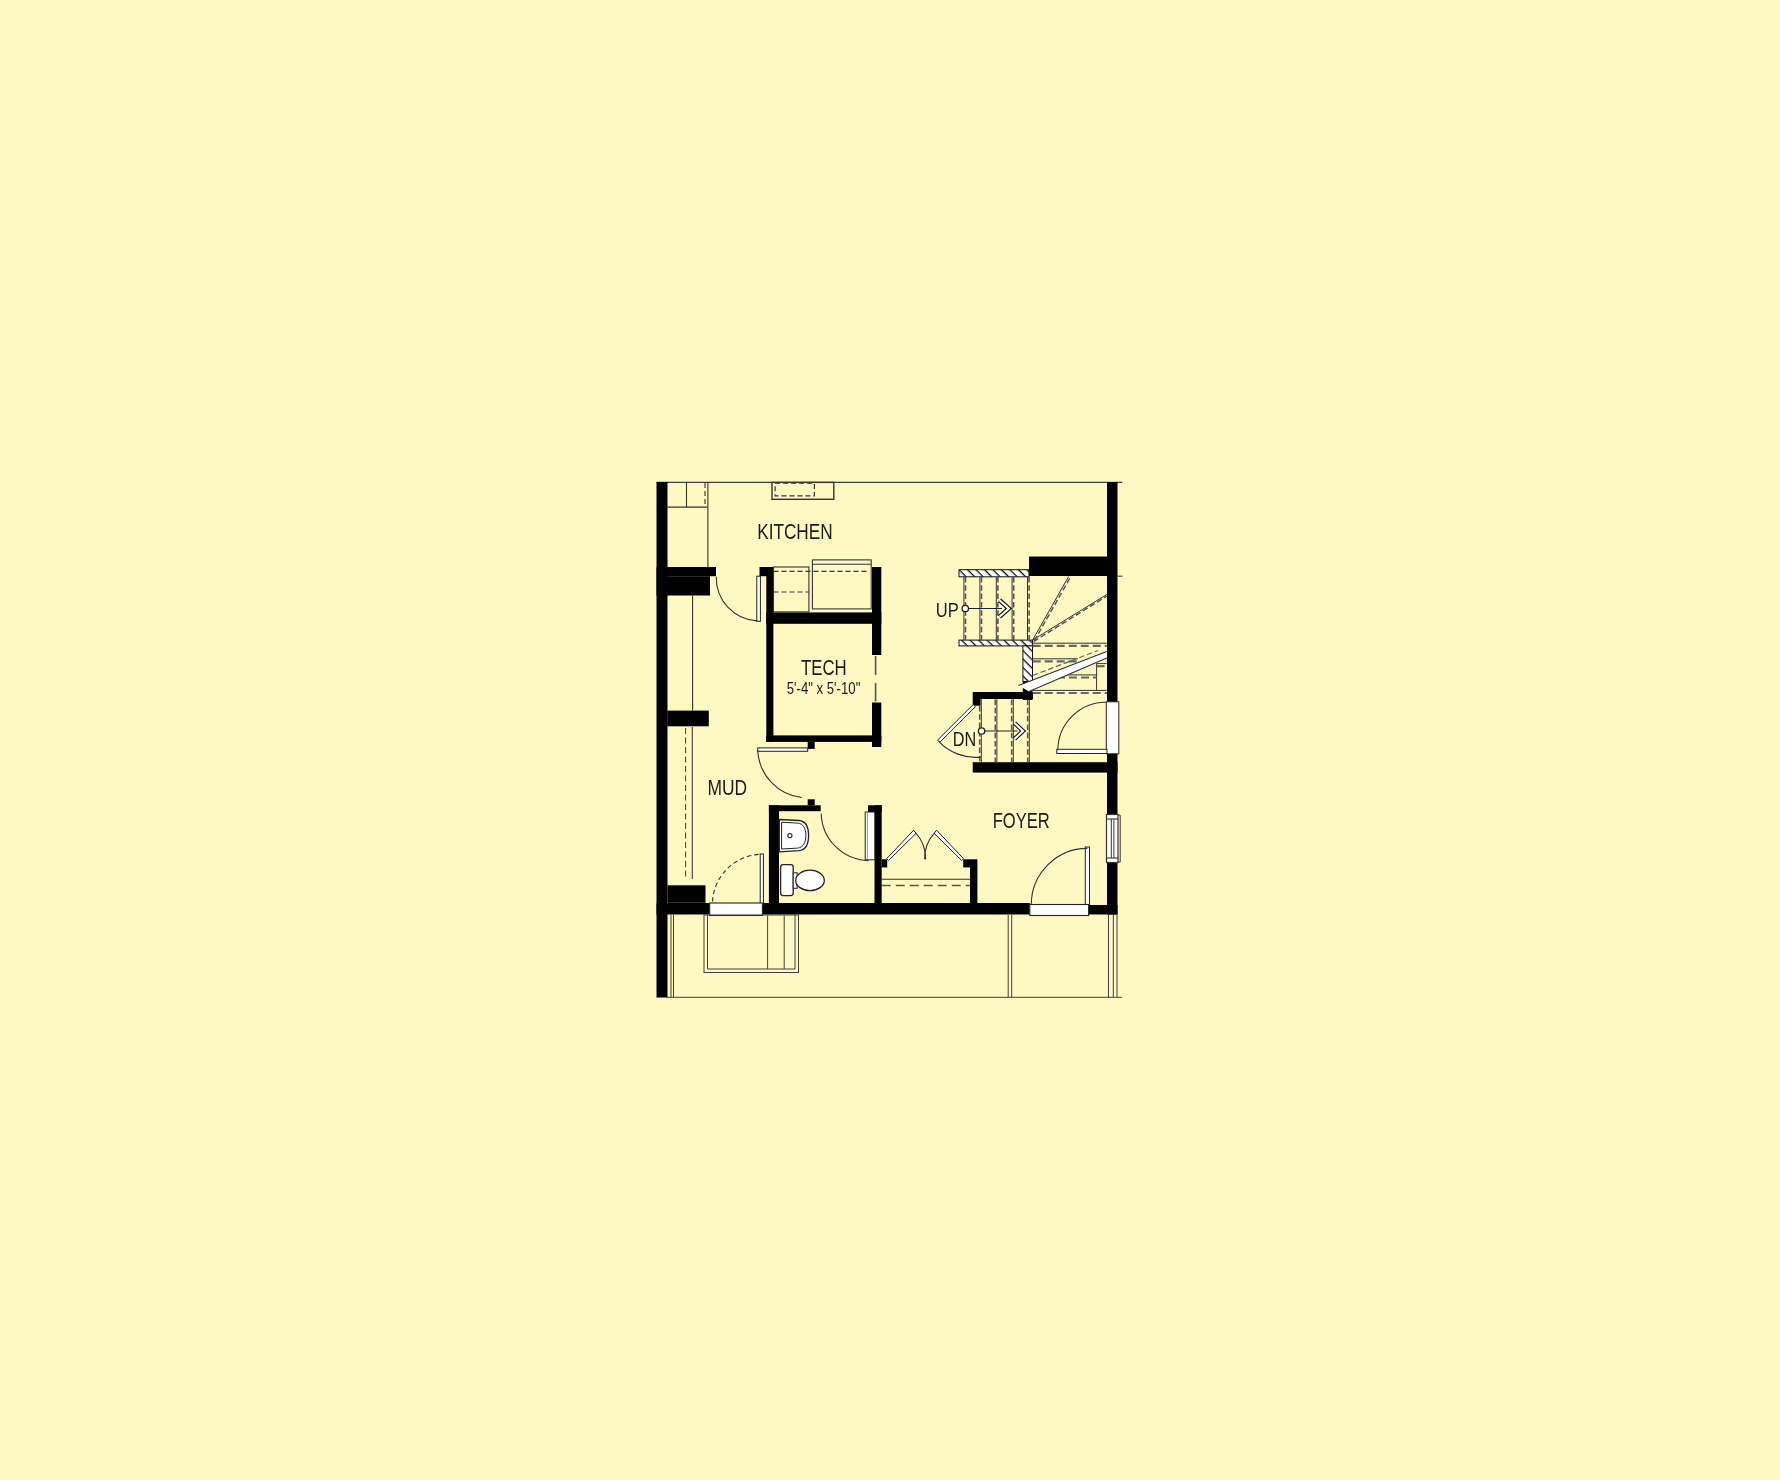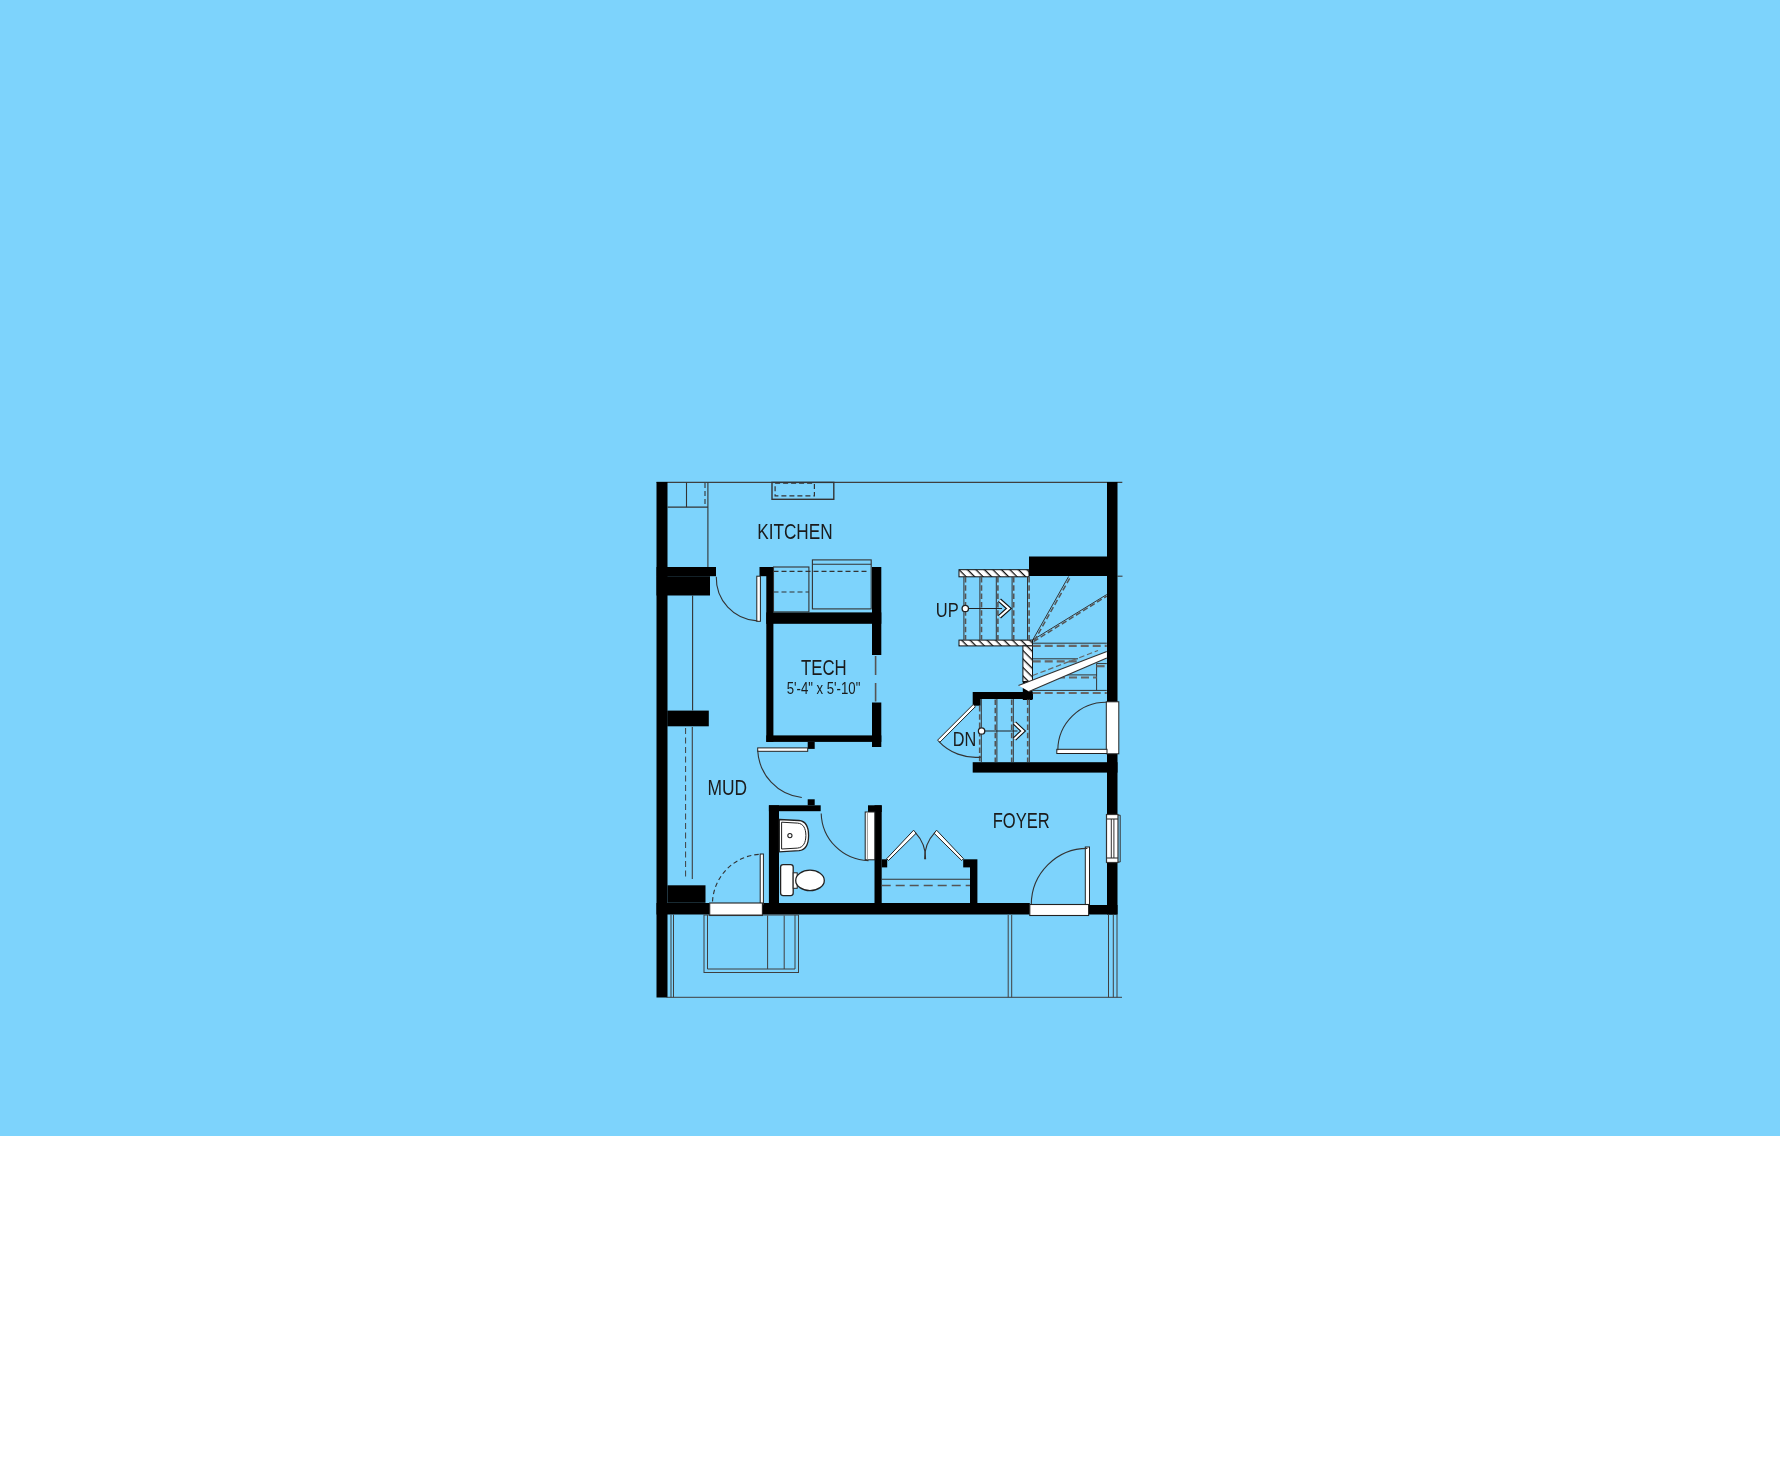--- a/index.html
+++ b/index.html
@@ -1,16 +1,16 @@
 <!DOCTYPE html>
 <html><head>
 <meta charset="utf-8">
 <style>
 html,body{margin:0;padding:0;background:#ffffff;}
-#page{position:relative;width:1780px;height:1136px;background:#7dd3fc;overflow:hidden;}
+#page{position:relative;width:1780px;height:1480px;background:#fef9c3;overflow:hidden;}
 svg{position:absolute;left:0;top:0;}
 text{font-family:"Liberation Sans",sans-serif;fill:#1b1b1b;}
 </style>
 </head>
 <body>
 <div id="page">
 <svg width="1780" height="1480" viewBox="0 0 1780 1480">
 <defs>
 <pattern id="hat" patternUnits="userSpaceOnUse" width="6" height="6" patternTransform="rotate(45)">
 <rect width="6" height="6" fill="#ffffff"></rect>

